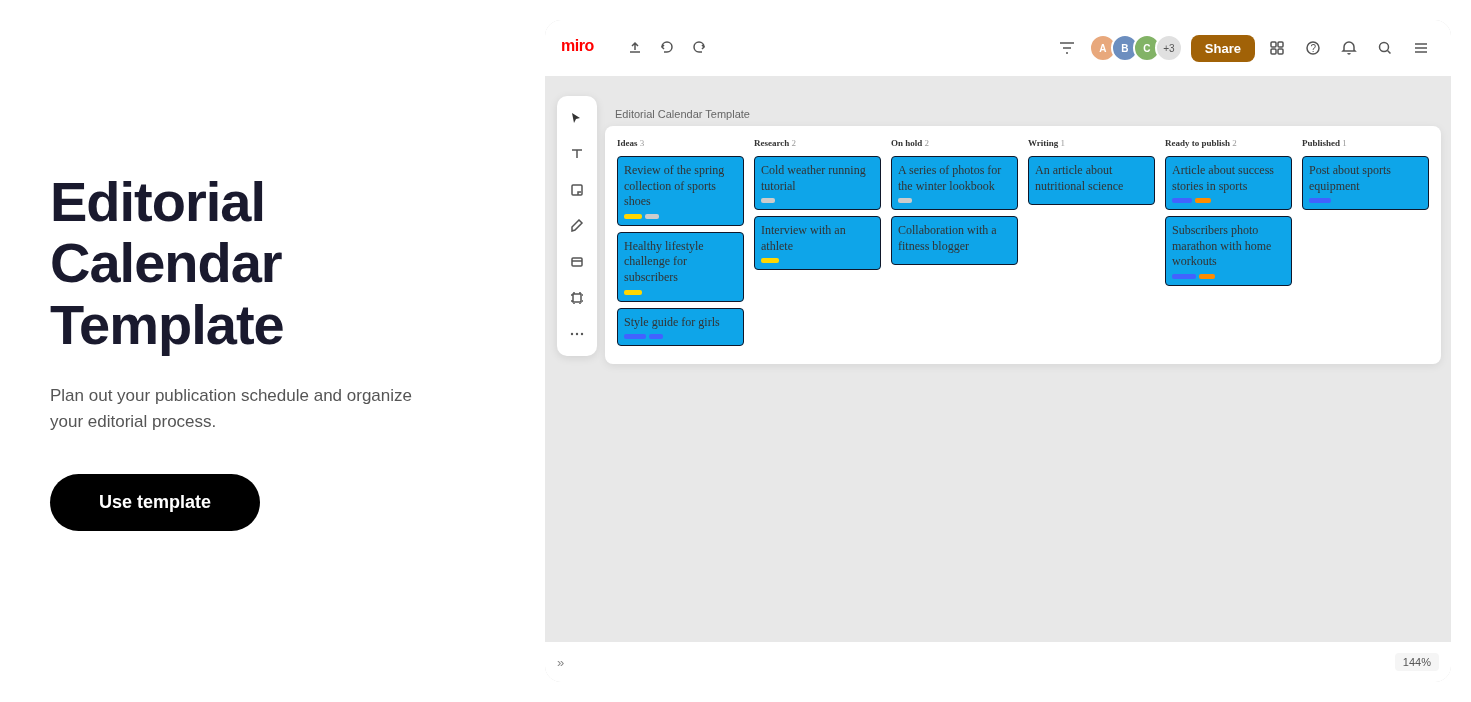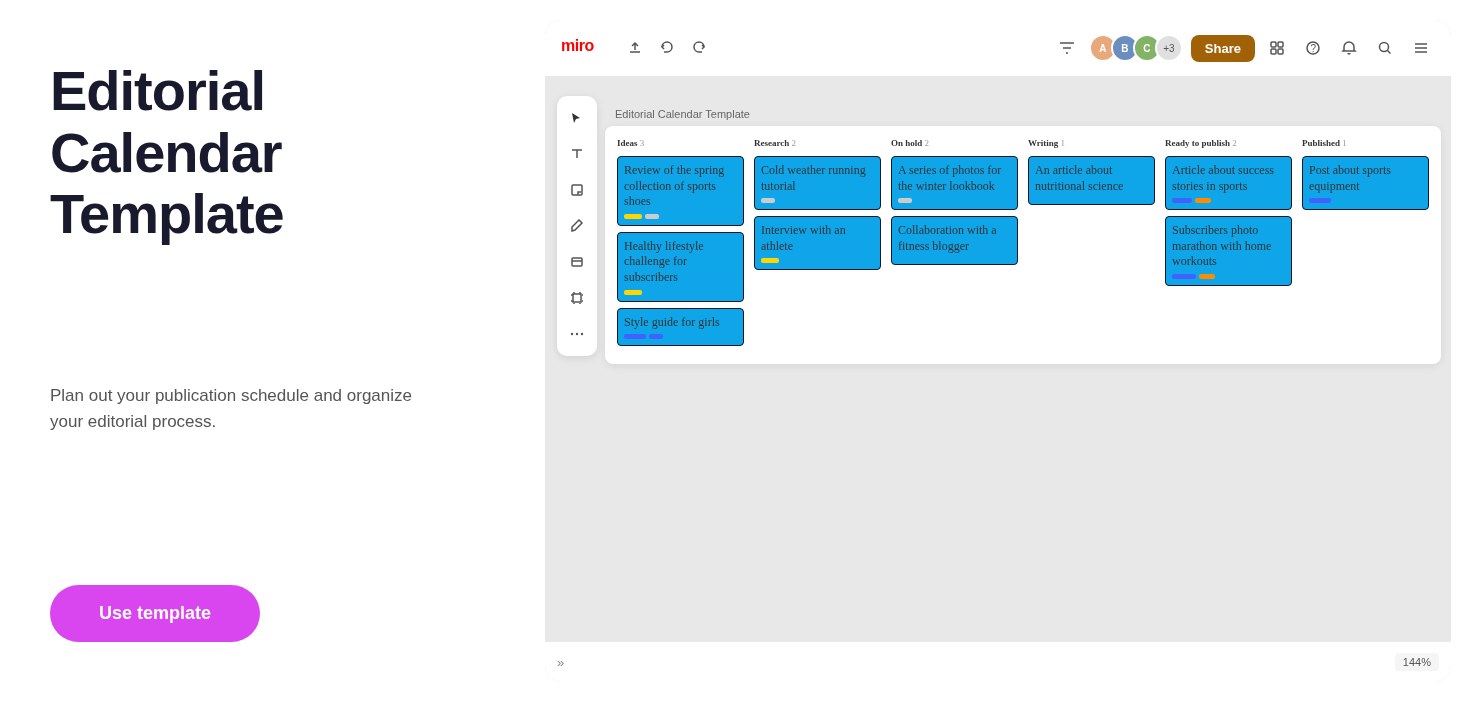--- a/index.html
+++ b/index.html
@@ -11,21 +11,21 @@
       display: flex;
       overflow: hidden;
     }
 
     
     .left-panel {
       width: 545px;
       padding: 60px 50px;
       display: flex;
       flex-direction: column;
-      justify-content: space-between;
+      justify-content: center;
       flex-shrink: 0;
     }
 
     .main-title {
       font-size: 56px;
       font-weight: 800;
       color: #1a1a2e;
       line-height: 1.1;
       margin-bottom: 28px;
       letter-spacing: -1px;
@@ -33,21 +33,21 @@
 
     .subtitle {
       font-size: 17px;
       color: #555;
       line-height: 1.5;
       margin-bottom: 40px;
       max-width: 380px;
     }
 
     .use-template-btn {
-      background: #d946ef;
+      background: #000000;
       color: #fff;
       border: none;
       border-radius: 50px;
       padding: 18px 36px;
       font-size: 18px;
       font-weight: 600;
       cursor: pointer;
       width: 210px;
       text-align: center;
     }

